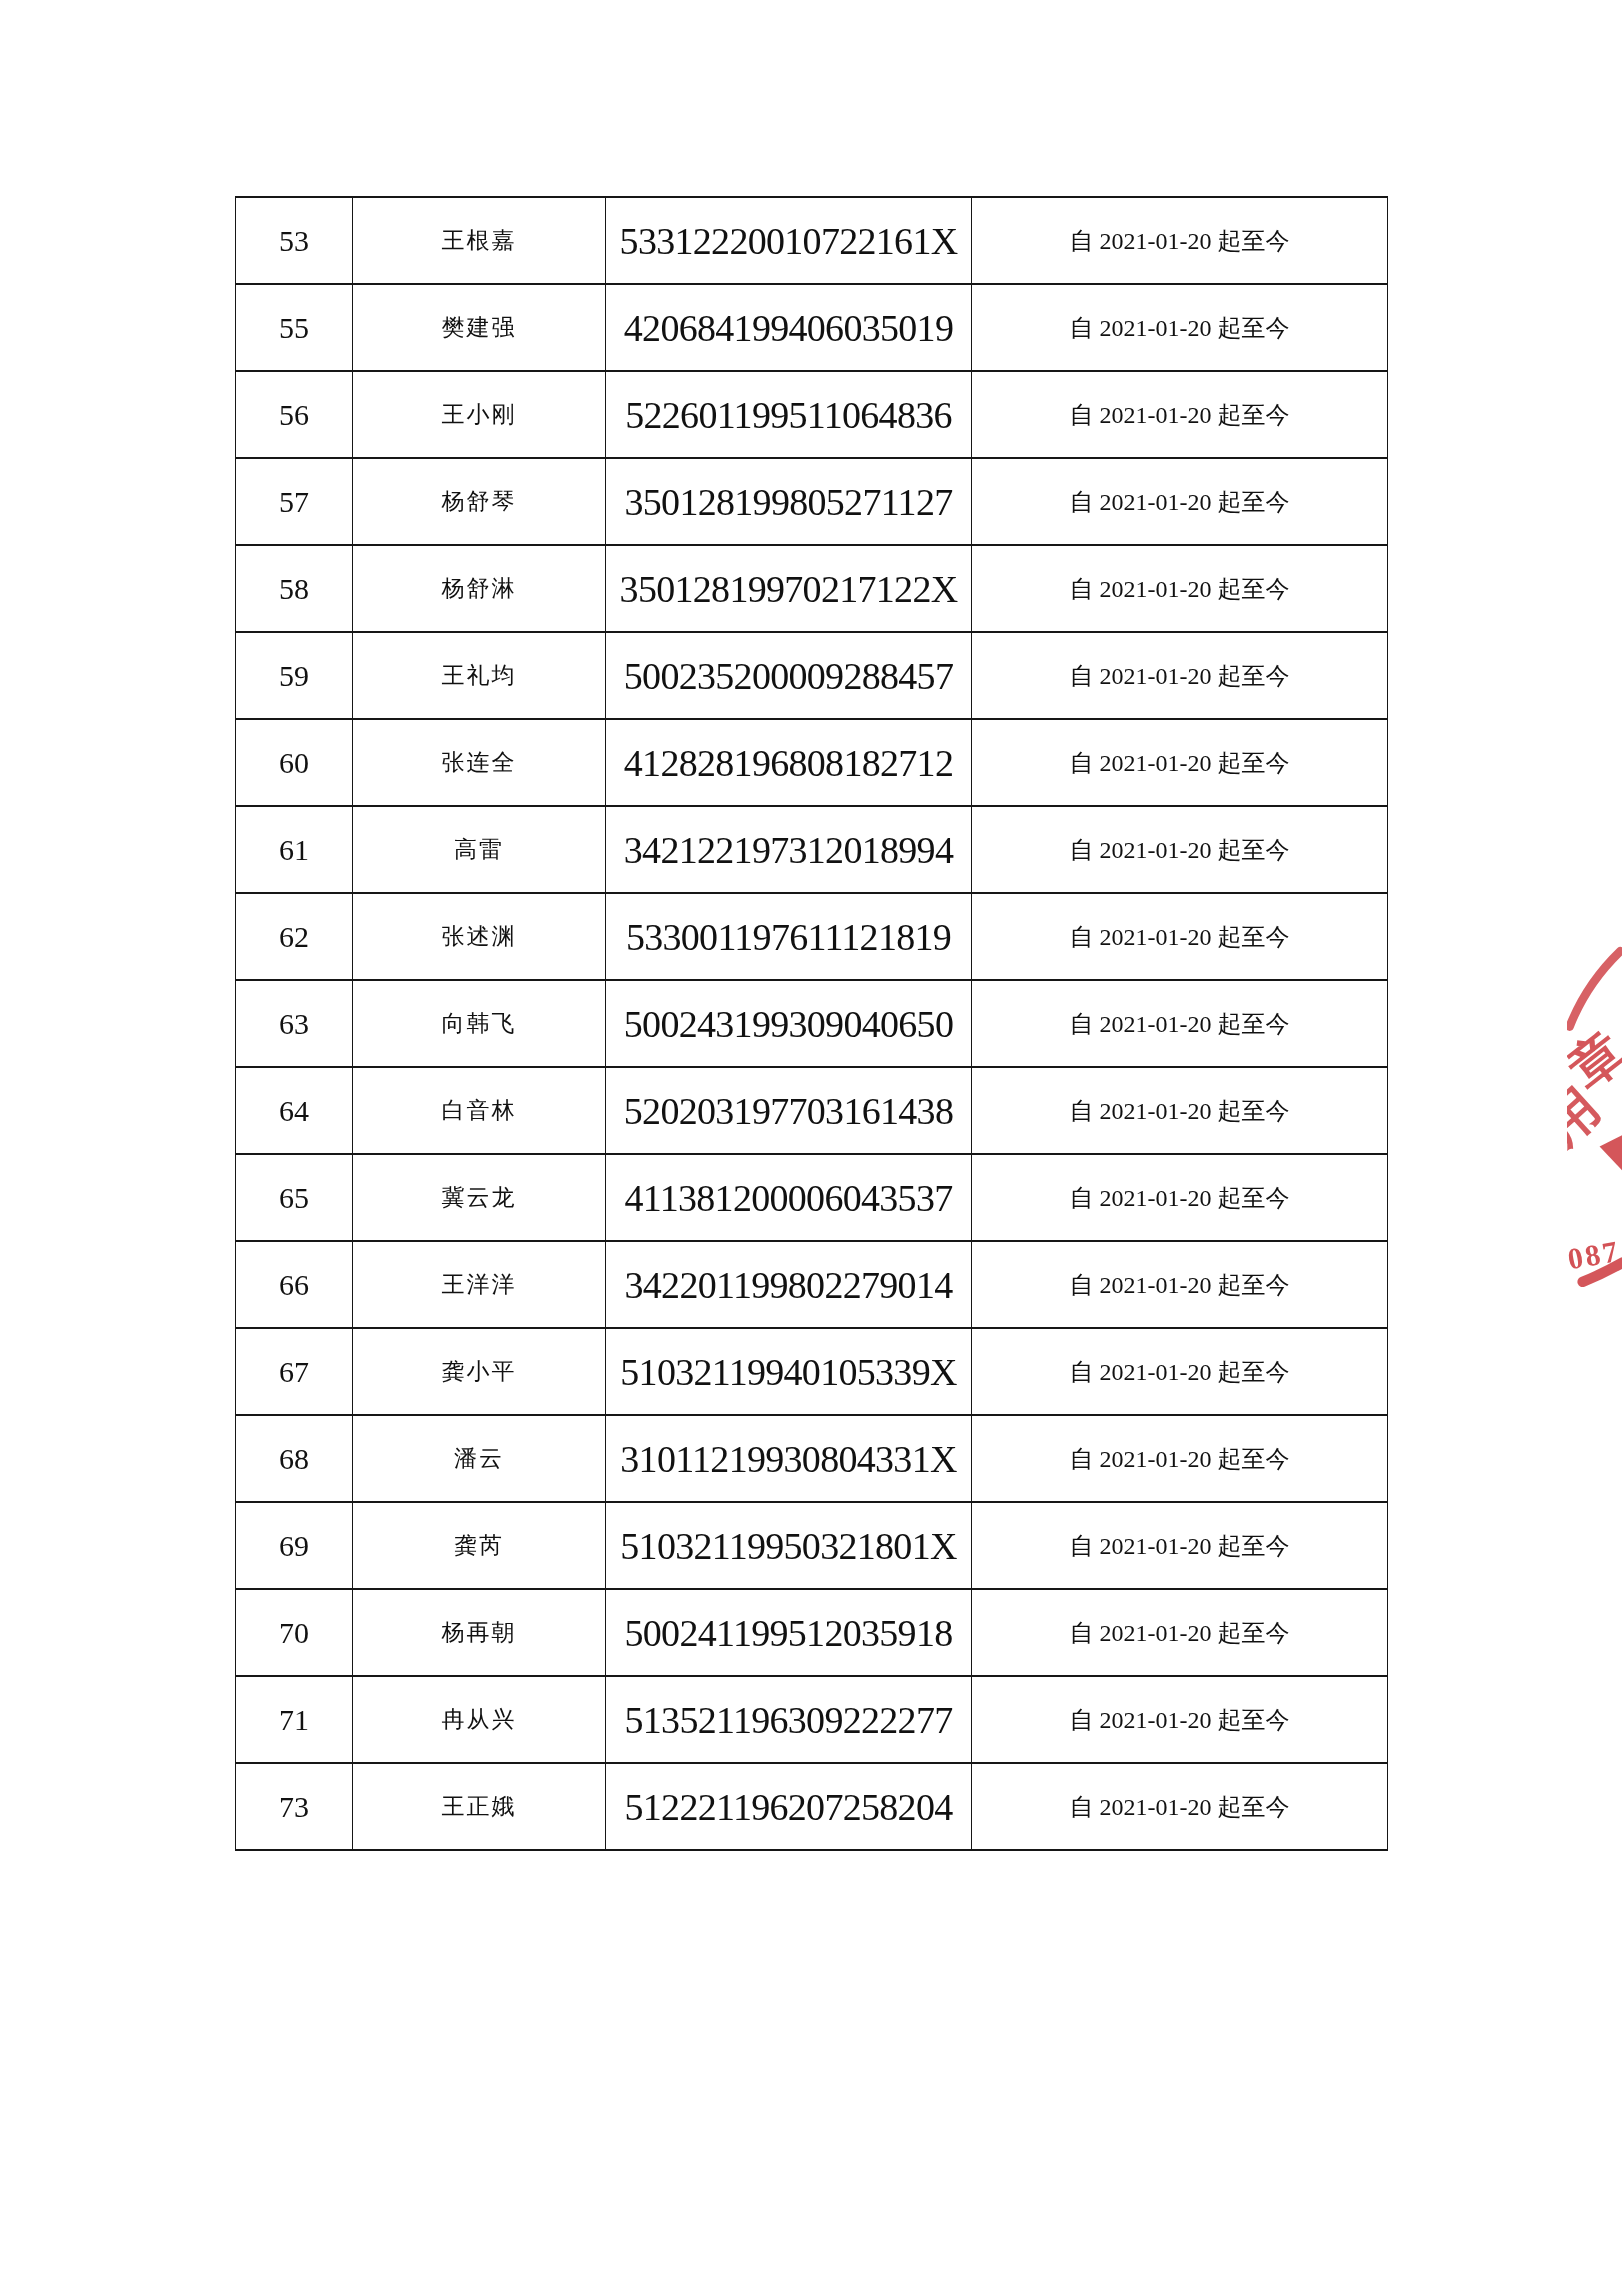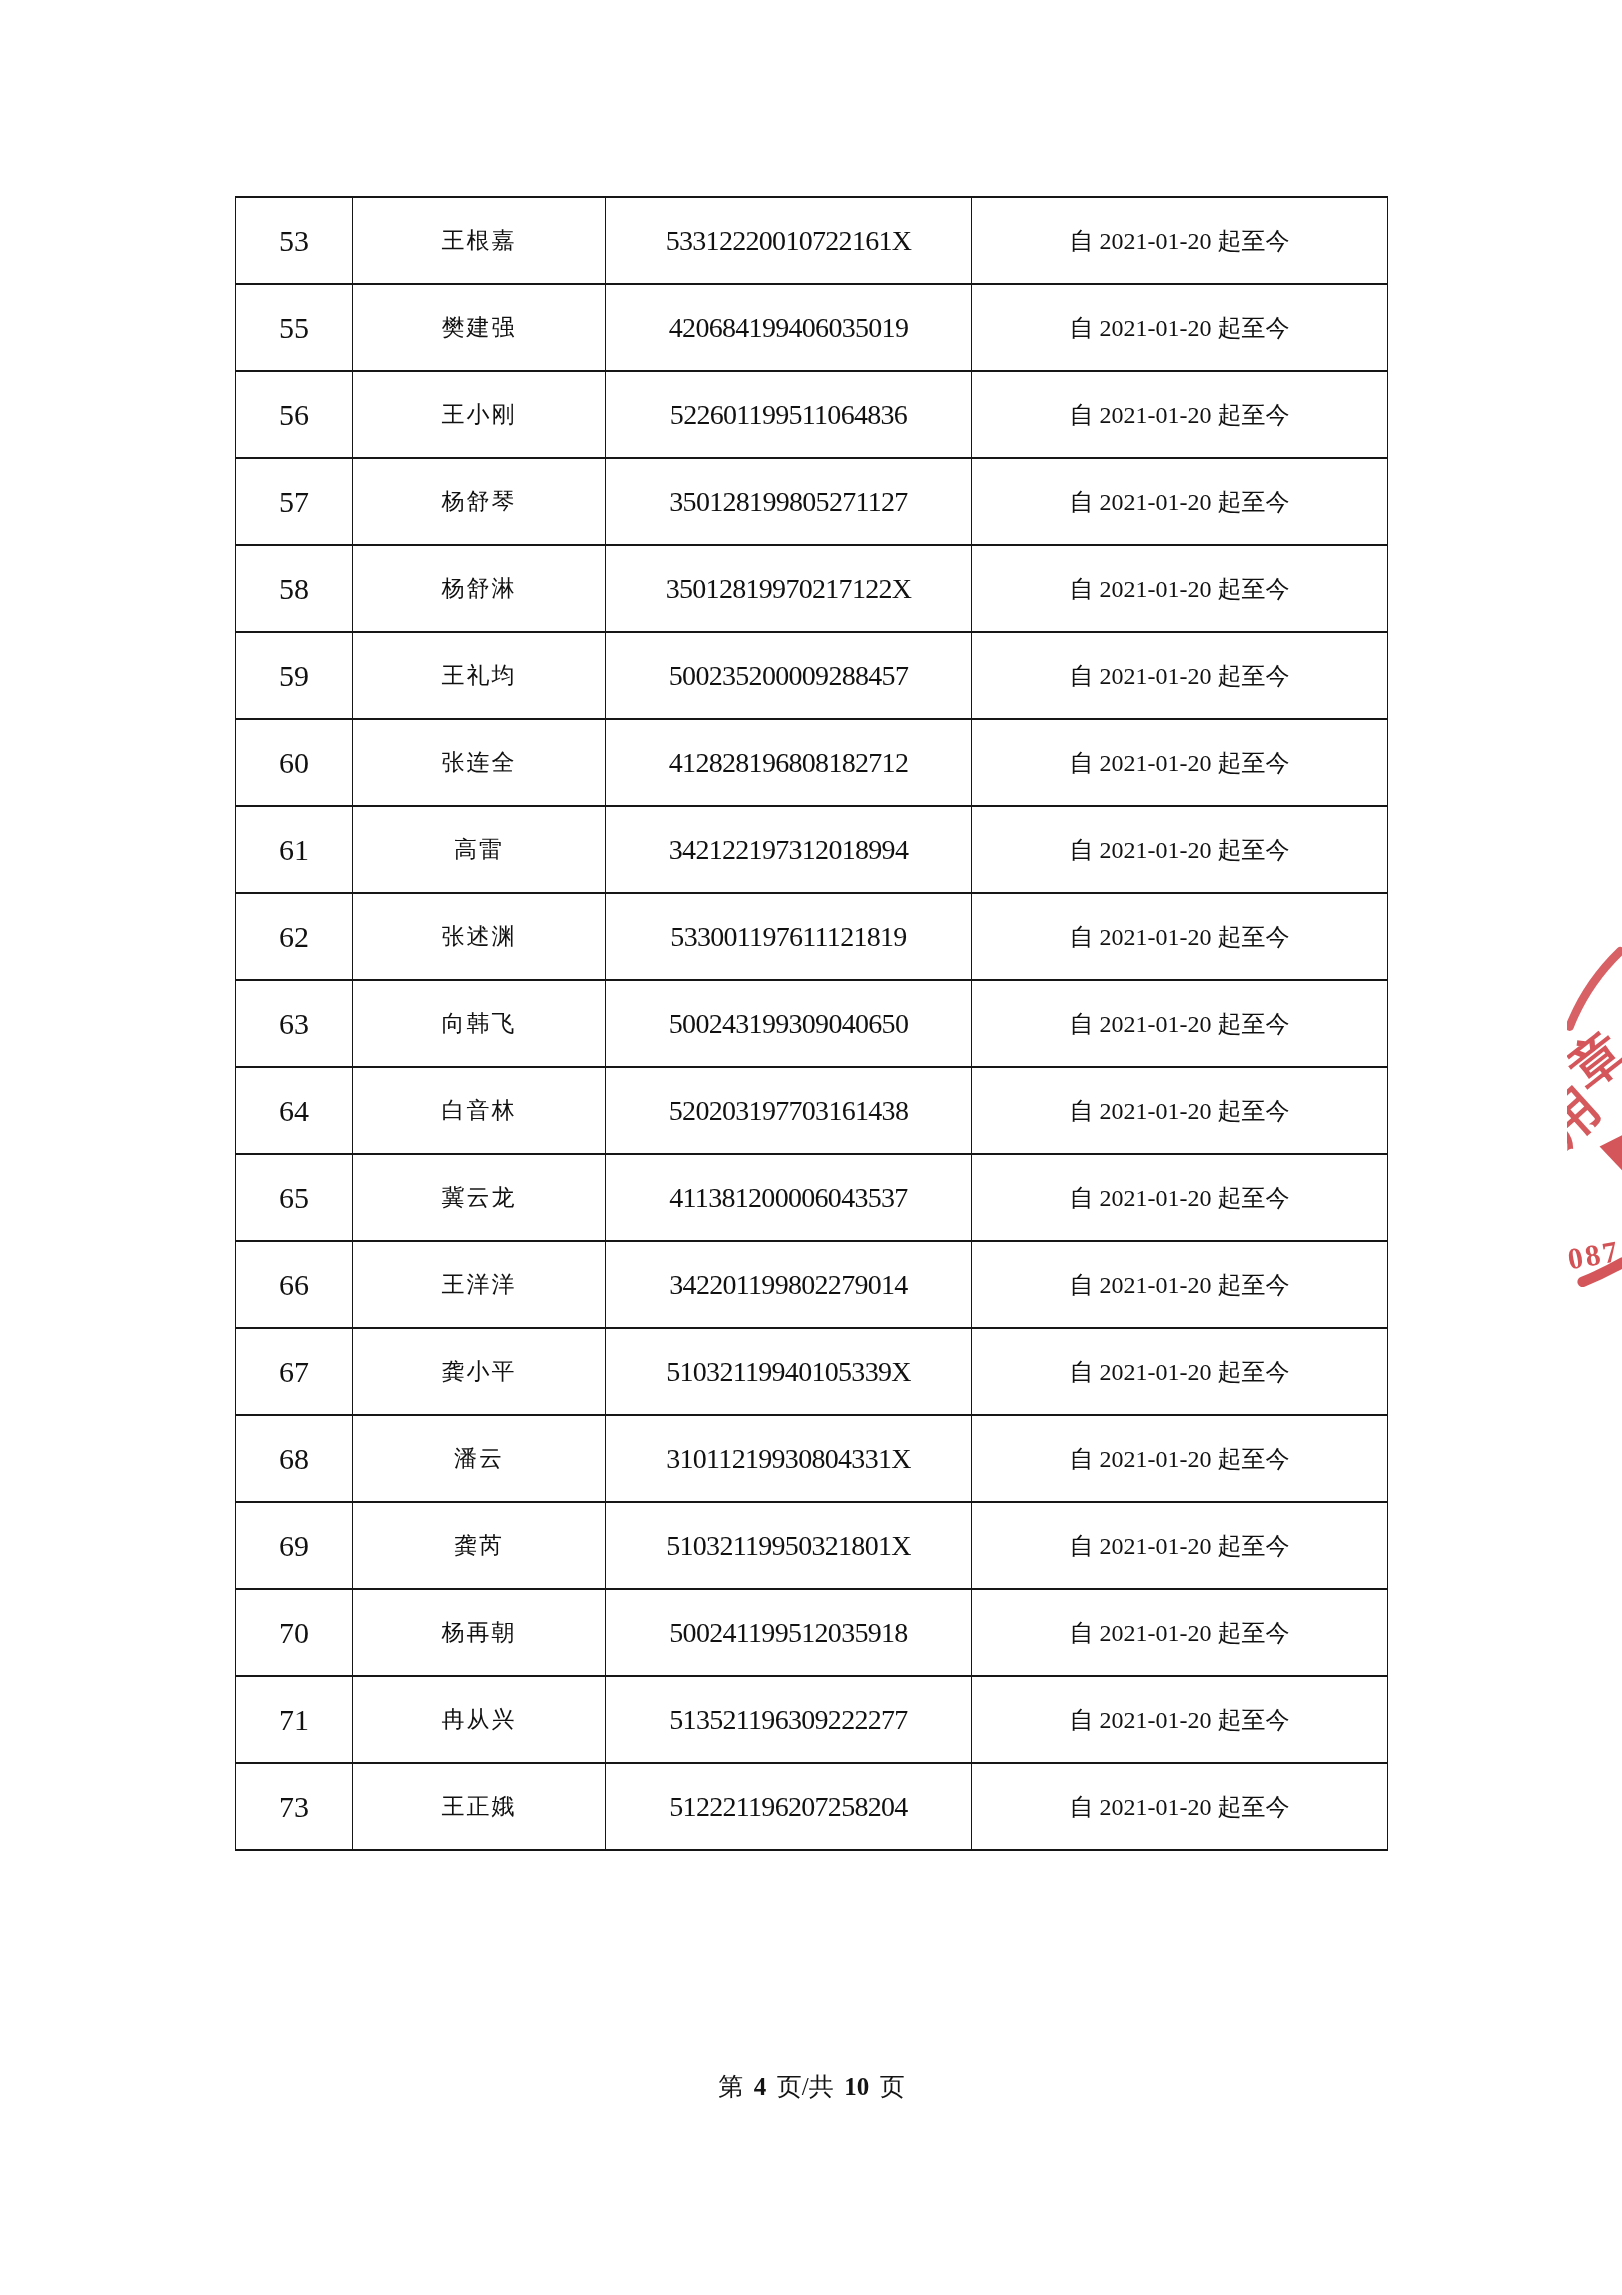--- a/index.html
+++ b/index.html
@@ -13,21 +13,21 @@
   }
   table.roster tr{height:87px;}
   table.roster td{
     border-style:solid;border-color:#161616;
     border-width:2px 1.3px 2px 1.3px;
     text-align:center;vertical-align:middle;padding:0;
     overflow:hidden;white-space:nowrap;
   }
   td.cell-index{font-size:30px;}
   td.cell-name{font-size:23px;letter-spacing:2px;margin-left:42px;}
-  td.cell-id{font-size:28px;letter-spacing:-0.7px;}
+  td.cell-id{font-size:38px;letter-spacing:-0.7px;}
   td.cell-period{font-size:24px;margin-top:12px;}
   .page-footer{
     position:absolute;top:2070px;left:0;width:1623px;
     text-align:center;font-size:25px;color:#131313;
   }
   .page-footer .num{font-weight:bold;margin:0 10.5px;}
   .seal-svg{position:absolute;left:1567px;top:940px;width:56px;height:353px;
     font-family:"Liberation Serif","DejaVu Serif",serif;}
 </style>
 </head>
@@ -153,21 +153,20 @@
         </tr>
         <tr>
           <td class="cell-index">73</td>
           <td class="cell-name">王正娥</td>
           <td class="cell-id">512221196207258204</td>
           <td class="cell-period">自 2021-01-20 起至今</td>
         </tr>
       </tbody>
   </table>
 
-  <div class="page-footer"><span>第</span><span class="num">4</span><span>页/共</span><span class="num">10</span><span>页</span></div>
 
   <svg class="seal-svg" viewBox="0 0 86 540">
     <path d="M4,132 Q30,66 82,16" stroke="rgba(201,44,49,0.75)" stroke-width="13" fill="none" stroke-linecap="round"></path>
     <text x="62" y="205" transform="rotate(-38 62 205)" text-anchor="middle" font-size="80" font-weight="bold" fill="rgba(201,44,49,0.8)">章</text>
     <text x="26" y="290" transform="rotate(-42 26 290)" text-anchor="middle" font-size="80" font-weight="bold" fill="rgba(201,44,49,0.78)">用</text>
     <polygon points="50,316 86,298 86,354" fill="rgba(201,44,49,0.8)"></polygon>
     <text x="44" y="498" transform="rotate(-10 44 498)" text-anchor="middle" font-size="46" font-weight="bold" letter-spacing="4" fill="rgba(201,44,49,0.82)">087</text>
     <path d="M24,524 Q54,512 86,494" stroke="rgba(201,44,49,0.8)" stroke-width="16" fill="none" stroke-linecap="round"></path>
   </svg>
 

